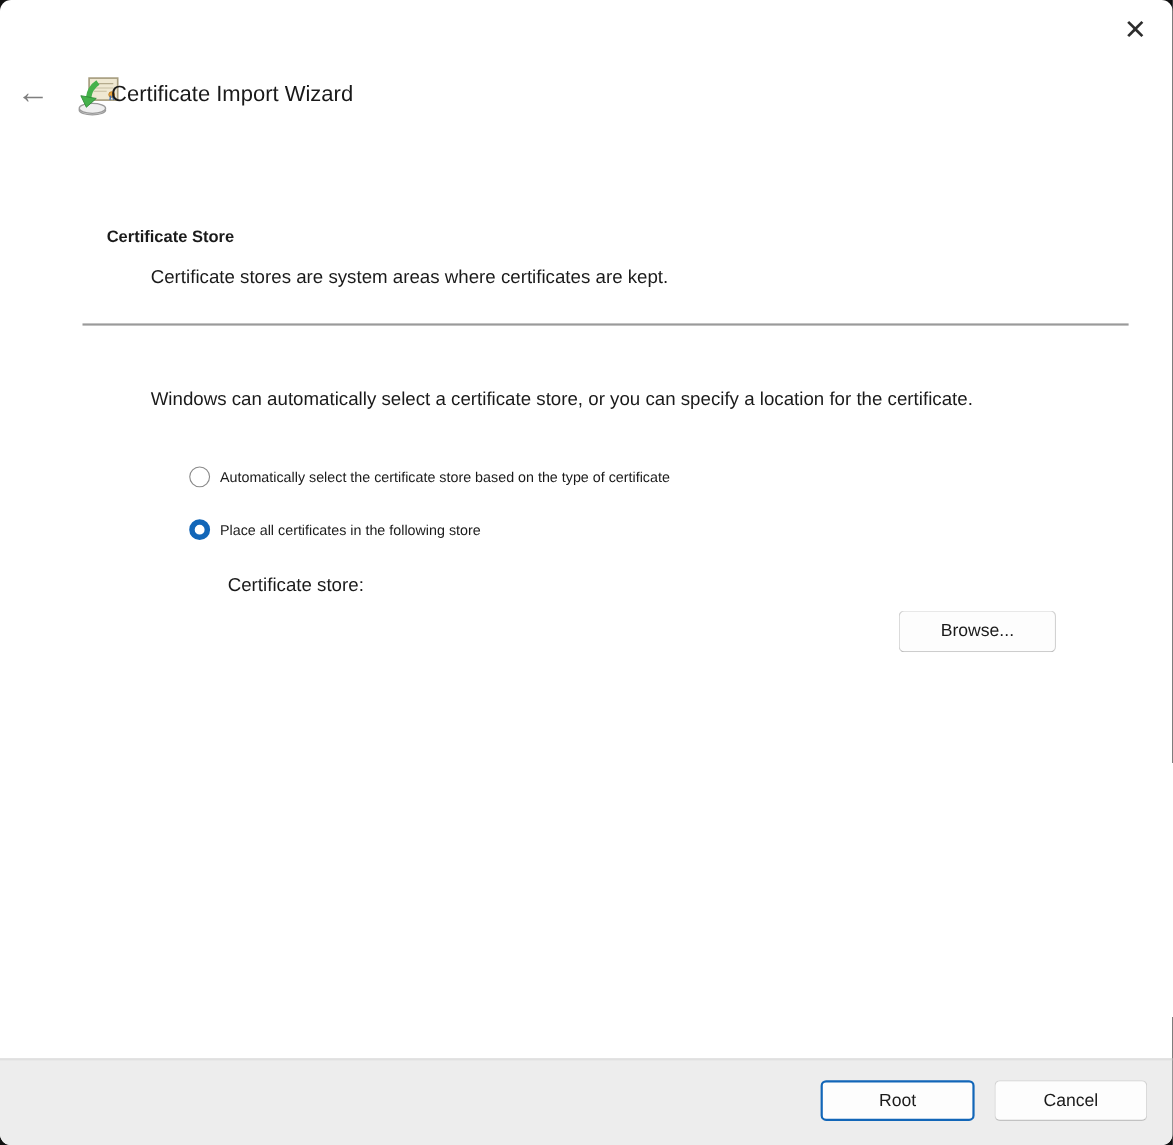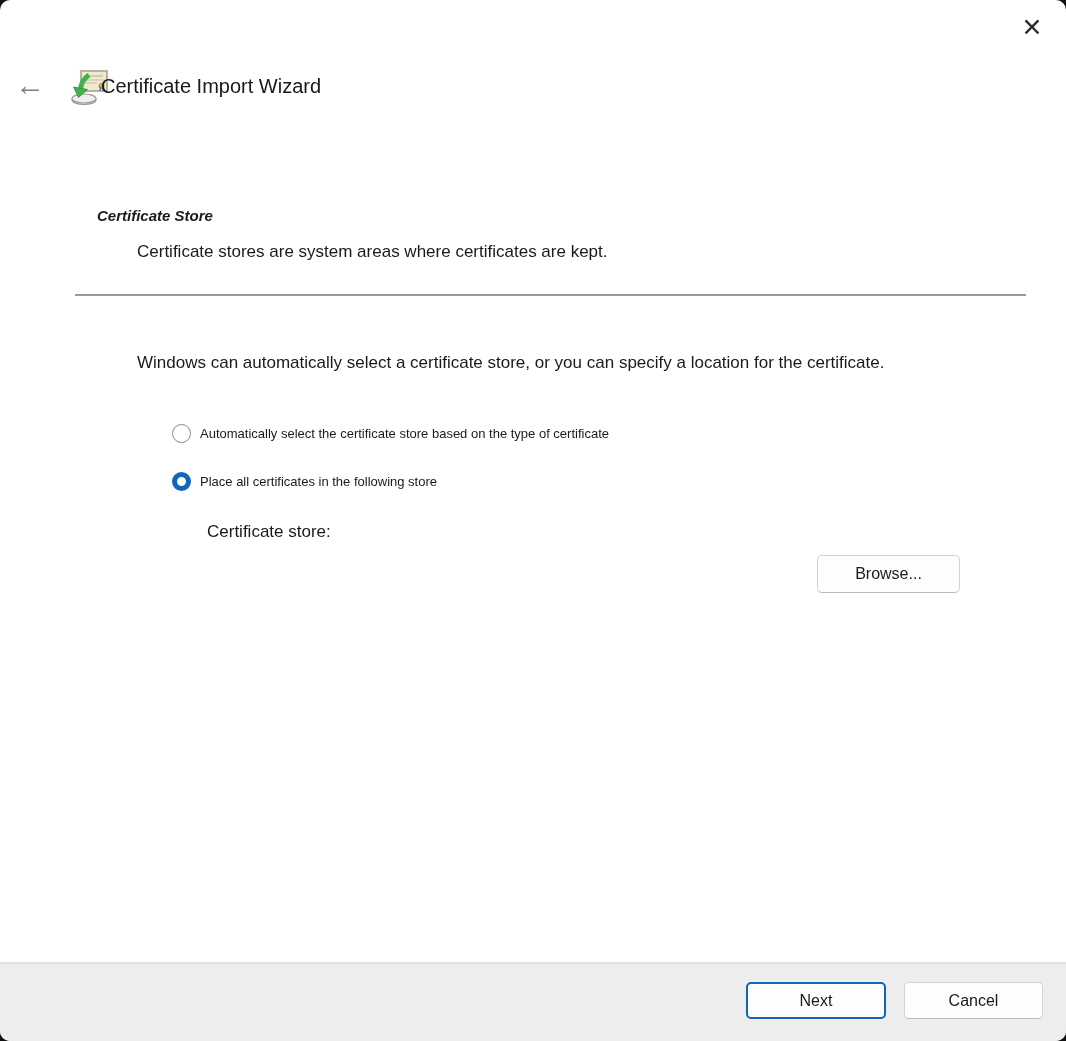--- a/index.html
+++ b/index.html
@@ -68,21 +68,20 @@
     white-space: nowrap;
   }
   
   .page-heading {
     position: absolute;
     left: 97px;
     top: 207px;
     font-size: 15px;
     font-weight: bold;
     color: #1a1a1a;
-    font-style: italic;
   }
   .page-subheading {
     position: absolute;
     left: 137px;
     top: 242px;
     font-size: 17px;
     color: #1a1a1a;
   }
   .divider {
     position: absolute;
@@ -247,20 +246,20 @@
       <span class="radio-label">Place all certificates in the following store</span>
     </div>
 
     <div class="store-label">Certificate store:</div>
     <div class="btn browse-btn">
       <span>Browse...</span>
     </div>
 
     <div class="footer"></div>
     <div class="btn next-btn">
-      <span>Next</span>
+      <span>Root</span>
     </div>
     <div class="btn cancel-btn">
       <span>Cancel</span>
     </div>
 
   </div>
 </div>
 
 </body></html>

